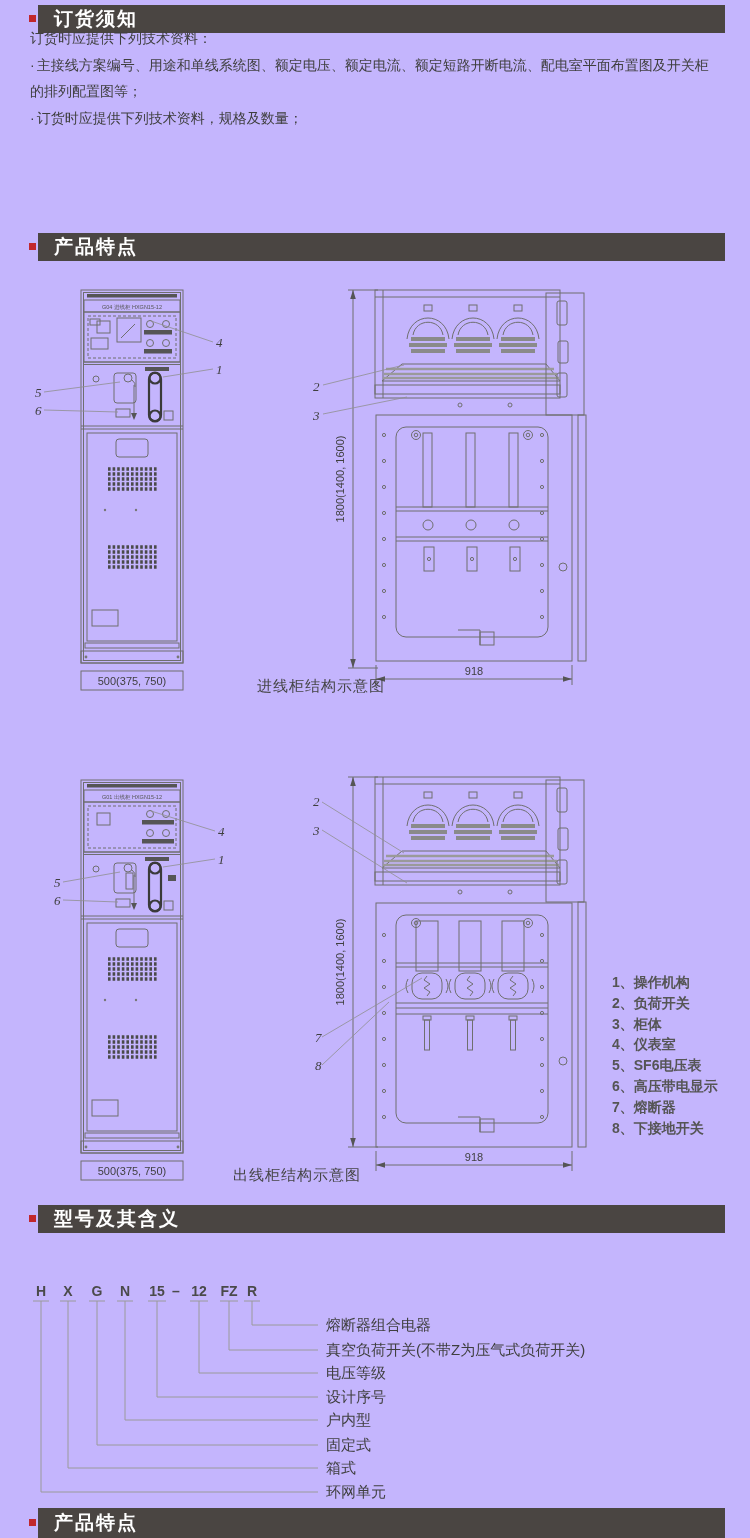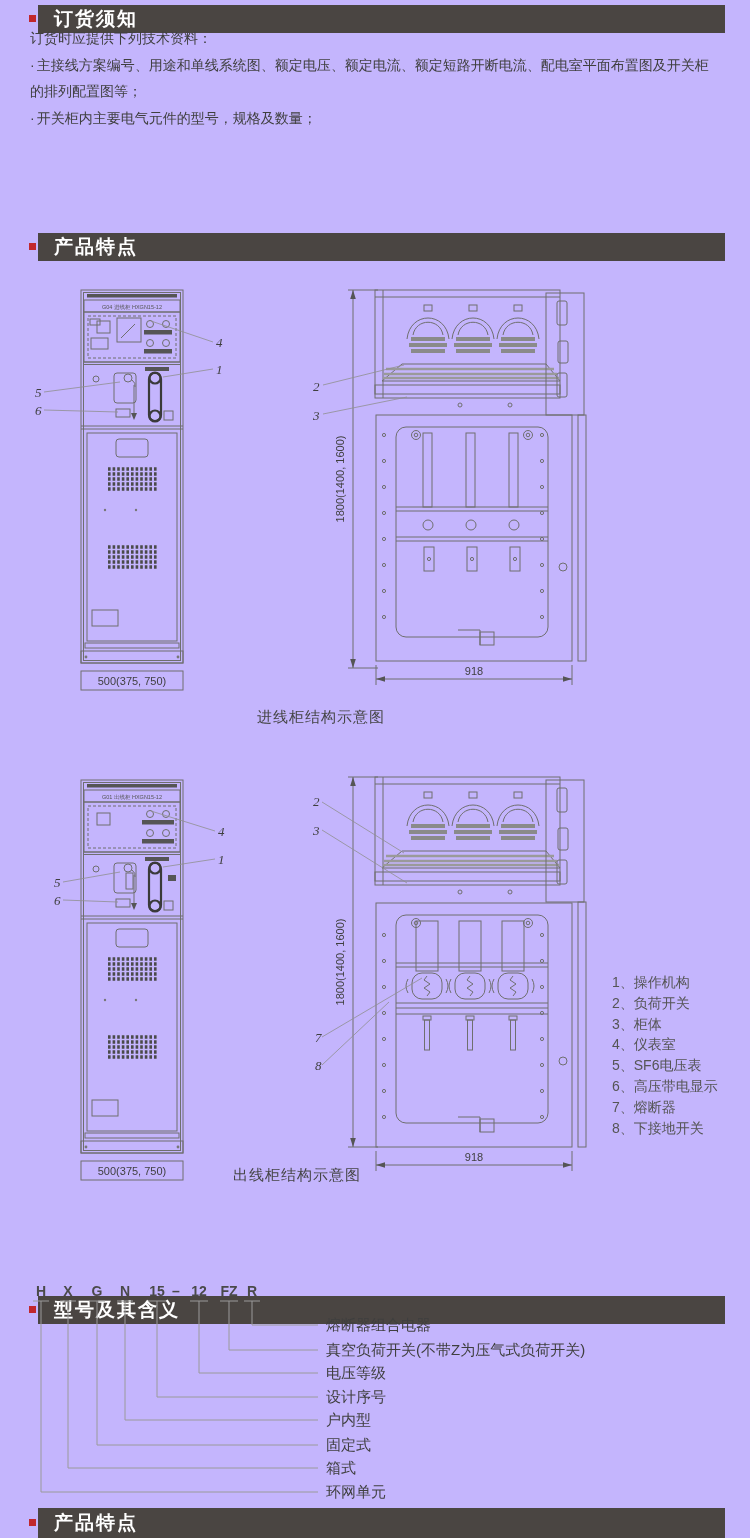--- a/index.html
+++ b/index.html
@@ -11,21 +11,21 @@
        padding-left:16px;box-sizing:border-box;letter-spacing:2px;}
   .bar .red-sq{position:absolute;left:-9px;top:10px;width:7px;height:7px;background:#c1272d;}
   
   .body-text{position:absolute;left:30px;top:25px;width:690px;font-size:14px;
              line-height:26.5px;color:#3f3f3f;}
   .body-text .line{white-space:normal;}
   .body-text .b{margin-right:2px;}
   
   .caption{position:absolute;font-size:15px;color:#454545;letter-spacing:1px;}
   .legend{position:absolute;left:612px;top:972px;width:138px;}
-  .legend-item{font-size:14px;line-height:20.8px;color:#555555;white-space:nowrap;}
+  .legend-item{font-size:14px;line-height:20.8px;color:#555555;white-space:nowrap;font-weight:bold;}
   
   svg.draw{position:absolute;}
   svg.draw rect,svg.draw line,svg.draw circle,svg.draw path,svg.draw polyline,svg.draw ellipse{
       stroke:#6f6f6f;fill:none;stroke-width:1;}
   svg.draw .fillD{fill:#555;stroke:none;}
   svg.draw .fillG{fill:#8a8a8a;stroke:none;}
   svg.draw .dash{stroke-dasharray:3,2;}
   svg.draw .bus{stroke:#9a9a9a;stroke-width:2.4;}
   svg.draw .thick rect,svg.draw .thick circle{stroke:#3a3a3a;stroke-width:2.2;}
   svg.draw .vent line{stroke:#4a4a4a;stroke-width:3.4;stroke-dasharray:2.6,2;}
@@ -47,21 +47,21 @@
 <div class="page">
 
   <div class="bar" style="top:5px">
     <span class="red-sq"></span>
     <span>订货须知</span>
   </div>
 
   <div class="body-text">
     <div class="line">订货时应提供下列技术资料：</div>
     <div class="line"><span class="b">·</span><span>主接线方案编号、用途和单线系统图、额定电压、额定电流、额定短路开断电流、配电室平面布置图及开关柜的排列配置图等；</span></div>
-    <div class="line"><span class="b">·</span><span>开关柜内主要电气元件的型号，规格及数量；</span></div>
+    <div class="line"><span class="b">·</span><span>订货时应提供下列技术资料，规格及数量；</span></div>
   </div>
 
   <div class="bar" style="top:233px">
     <span class="red-sq"></span>
     <span>产品特点</span>
   </div>
 
   <svg class="draw" style="left:30px;top:285px" width="570" height="415" viewBox="0 0 570 415">
 
     <g>
@@ -253,21 +253,21 @@
       <line x1="14" y1="107" x2="90" y2="97"></line>
       <text x="5" y="130">6</text>
       <line x1="14" y1="125" x2="88" y2="127"></line>
       <text x="283" y="106">2</text>
       <line x1="293" y1="100" x2="374" y2="80"></line>
       <text x="283" y="135">3</text>
       <line x1="293" y1="129" x2="377" y2="112"></line>
     </g>
   </svg>
 
-  <div class="caption" style="left:257px;top:708px">进线柜结构示意图</div>
+  <div class="caption" style="left:257px;top:677px">进线柜结构示意图</div>
 
   <svg class="draw" style="left:30px;top:775px" width="570" height="420" viewBox="0 0 570 420">
 
     <g>
       <rect x="51" y="5" width="102" height="373"></rect>
       <rect x="53.5" y="7.5" width="97" height="368"></rect>
       <rect class="fillD" x="57" y="9" width="90" height="3.5"></rect>
       <rect x="54" y="15" width="96" height="12"></rect>
       <text class="t6" x="102" y="23.5">G01  出线柜  HXGN15-12</text>
       <g>
@@ -482,21 +482,21 @@
     <div class="legend-item">3、柜体</div>
     <div class="legend-item">4、仪表室</div>
     <div class="legend-item">5、SF6电压表</div>
     <div class="legend-item">6、高压带电显示</div>
     <div class="legend-item">7、熔断器</div>
     <div class="legend-item">8、下接地开关</div>
   </div>
 
   <div class="caption" style="left:233px;top:1166px">出线柜结构示意图</div>
 
-  <div class="bar" style="top:1296px">
+  <div class="bar" style="top:1205px">
     <span class="red-sq"></span>
     <span>型号及其含义</span>
   </div>
 
   <svg class="tree" width="690" height="228" viewBox="0 0 690 228">
     <text class="code-letter" x="11" y="16">H</text>
     <text class="code-letter" x="38" y="16">X</text>
     <text class="code-letter" x="67" y="16">G</text>
     <text class="code-letter" x="95" y="16">N</text>
     <text class="code-letter" x="127" y="16">15</text>

